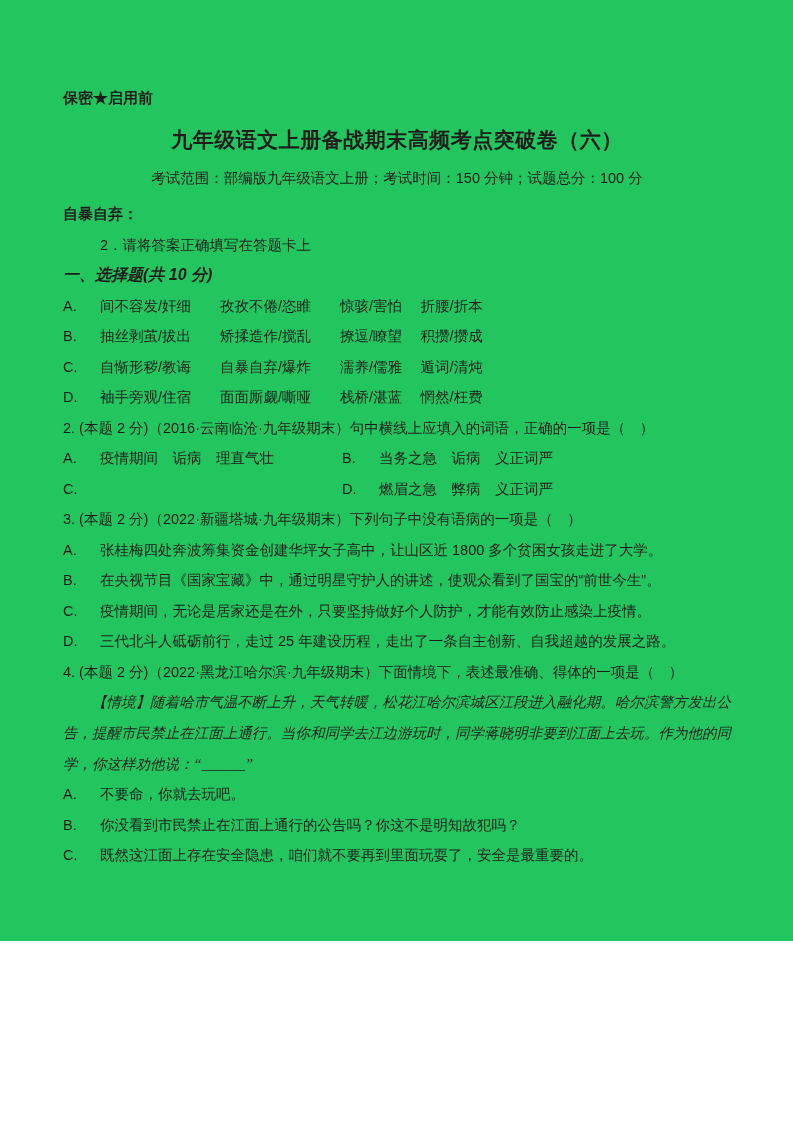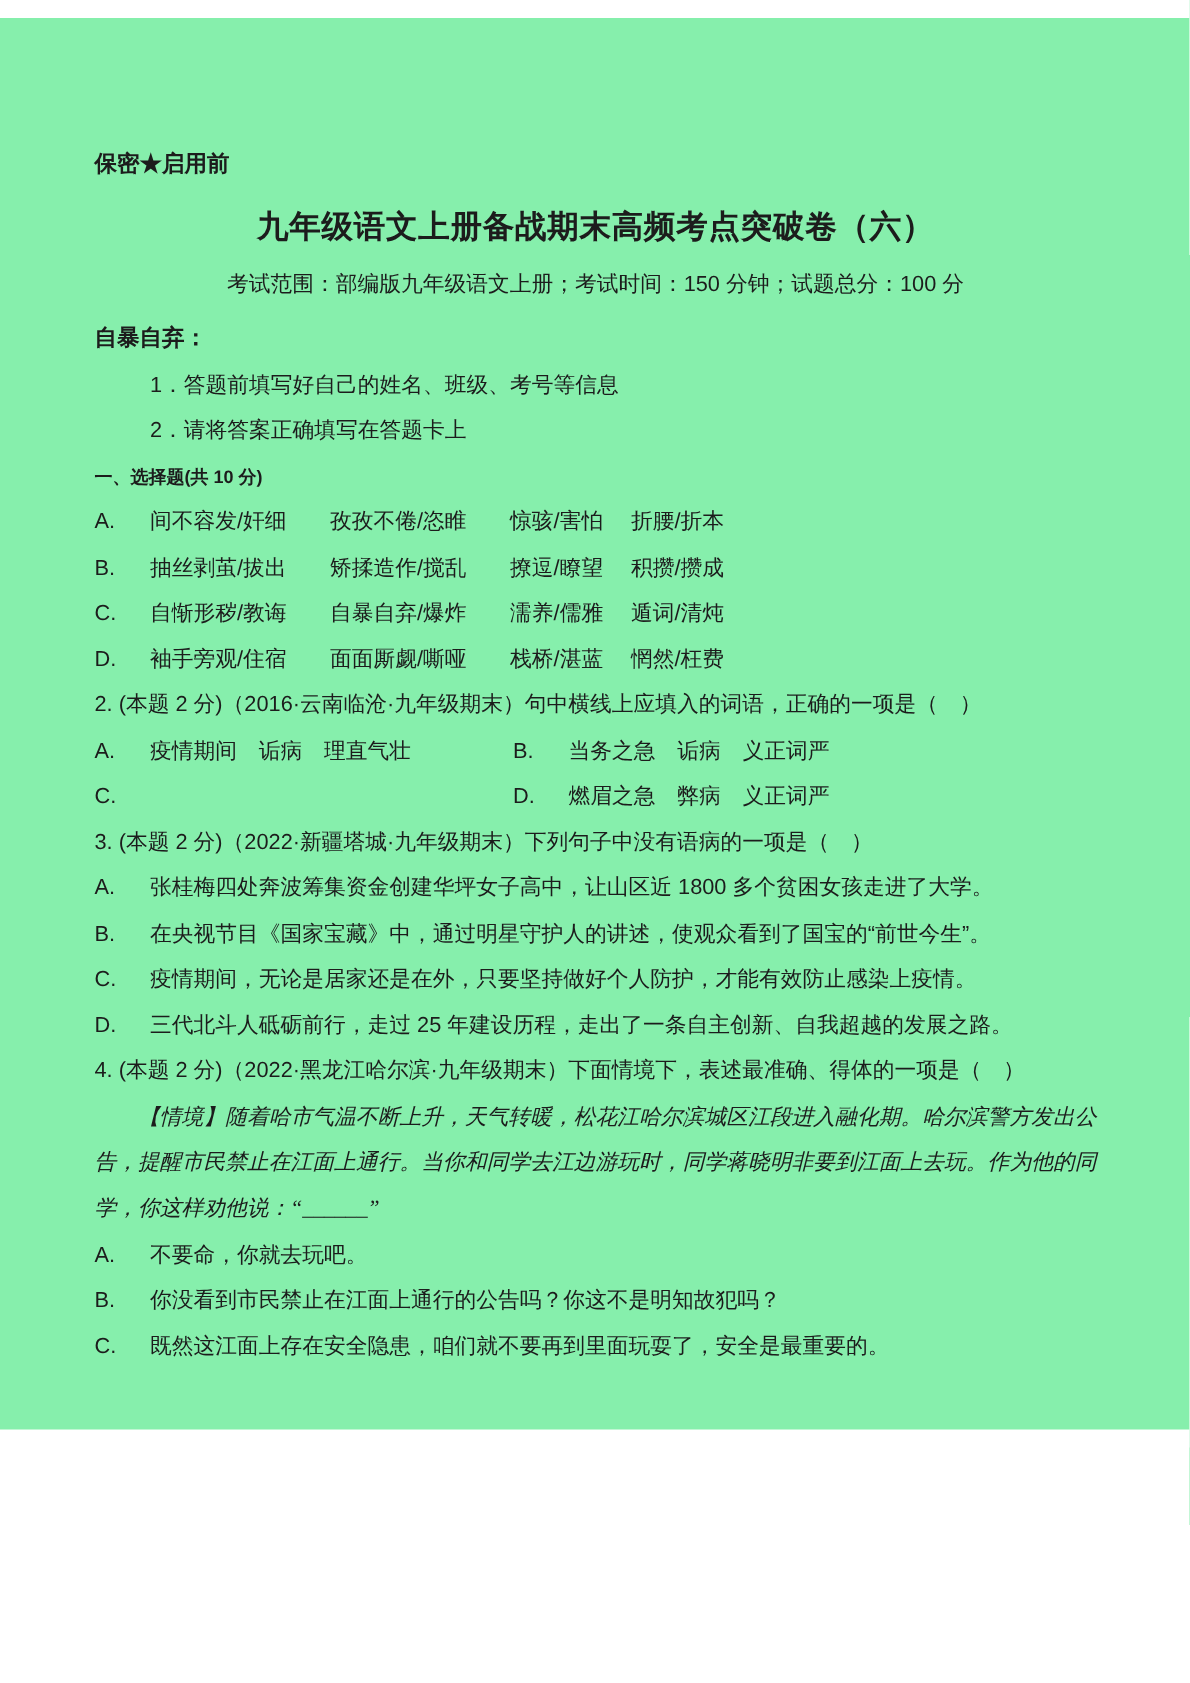--- a/index.html
+++ b/index.html
@@ -1,30 +1,30 @@
 <!DOCTYPE html>
 <html><head>
 <meta charset="utf-8">
 <style>
   html, body { margin:0; padding:0; background:#ffffff; }
   .page {
-    position:relative; width:793px; height:941px; margin:12px auto;
-    background:#86efac; color:#1c1c1c; overflow:hidden;
+    position:relative; width:793px; height:941px; margin:0 auto;
+    background:#22c55e; color:#1c1c1c; overflow:hidden;
     font-family:"Liberation Sans", serif; font-size:14.5px;
   }
   .inner { position:absolute; left:63px; top:88px; width:668px; }
   .security { font-weight:bold; font-size:15px; line-height:20px; }
   .title {
     font-size:21px; font-weight:bold; text-align:center;
     margin:17px 0 12px 0; line-height:30px; letter-spacing:0.5px;
   }
   .exam-info { text-align:center; line-height:22px; margin-bottom:10px; }
   .notes-heading { font-weight:bold; line-height:30.5px; font-size:15px; }
   .note { padding-left:37px; line-height:30.5px; }
-  .section-heading { font-weight:bold; line-height:30.5px; font-size:12px; }
+  .section-heading { font-weight:bold; line-height:30.5px; font-size:16px;font-style:italic; }
   .stem { line-height:30.5px; }
   .opt { display:flex; line-height:30.5px; }
   .opt-label { flex:0 0 37px; }
   .opt-text { flex:1 1 auto; white-space:pre-wrap; }
   .passage {
     font-family:"Liberation Serif", serif; font-style:italic;
     text-indent:2em; line-height:30.8px; text-align:justify;
   }
   .opt-grid { display:grid; grid-template-columns:279px 1fr; }
   .footer {
@@ -42,21 +42,20 @@
 <div class="page">
   <div class="inner">
 
     <div class="security">保密★启用前</div>
 
     <div class="title">九年级语文上册备战期末高频考点突破卷（六）</div>
 
     <div class="exam-info">考试范围：部编版九年级语文上册；考试时间：150 分钟；试题总分：100 分</div>
 
     <div class="notes-heading">自暴自弃：</div>
-    <div class="note">1．答题前填写好自己的姓名、班级、考号等信息</div>
     <div class="note">2．请将答案正确填写在答题卡上</div>
 
     <div class="section-heading">一、选择题(共 10 分)</div>
 
     <div class="question">
       <div class="opt">
         <span class="opt-label">A.</span>
         <span class="opt-text">间不容发/奸细　　孜孜不倦/恣睢　　惊骇/害怕　 折腰/折本</span>
       </div>
       <div class="opt">

